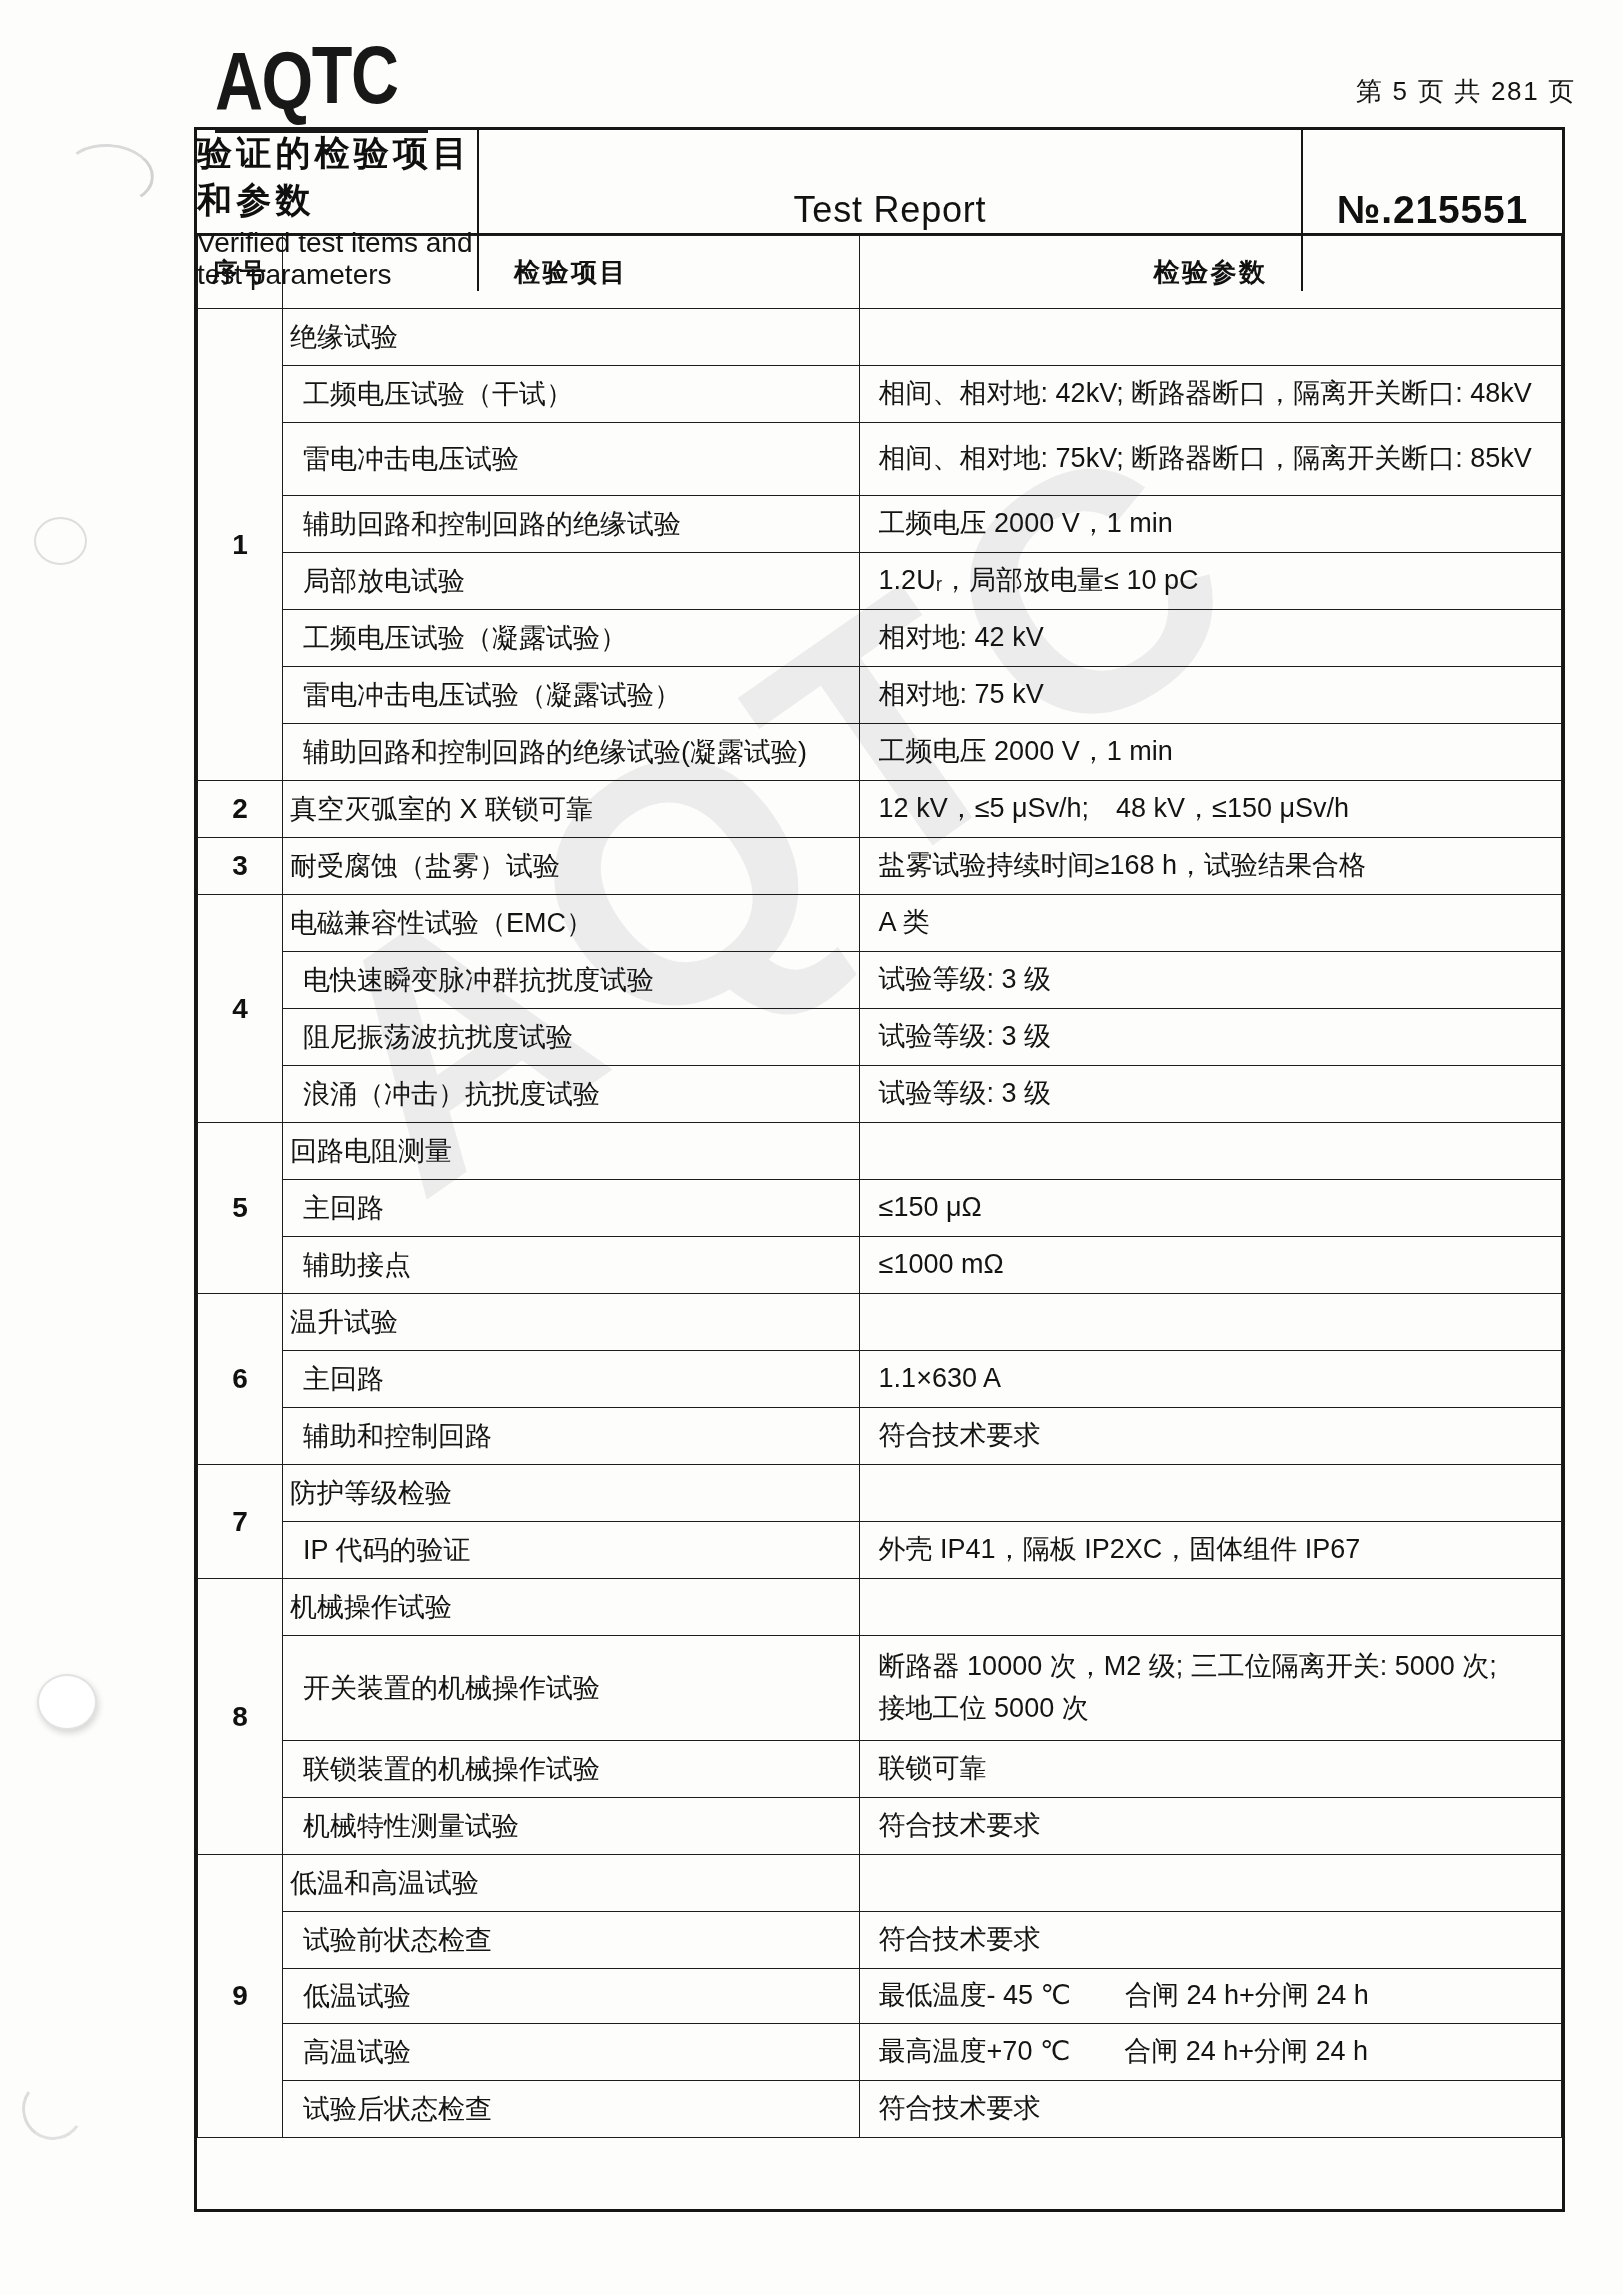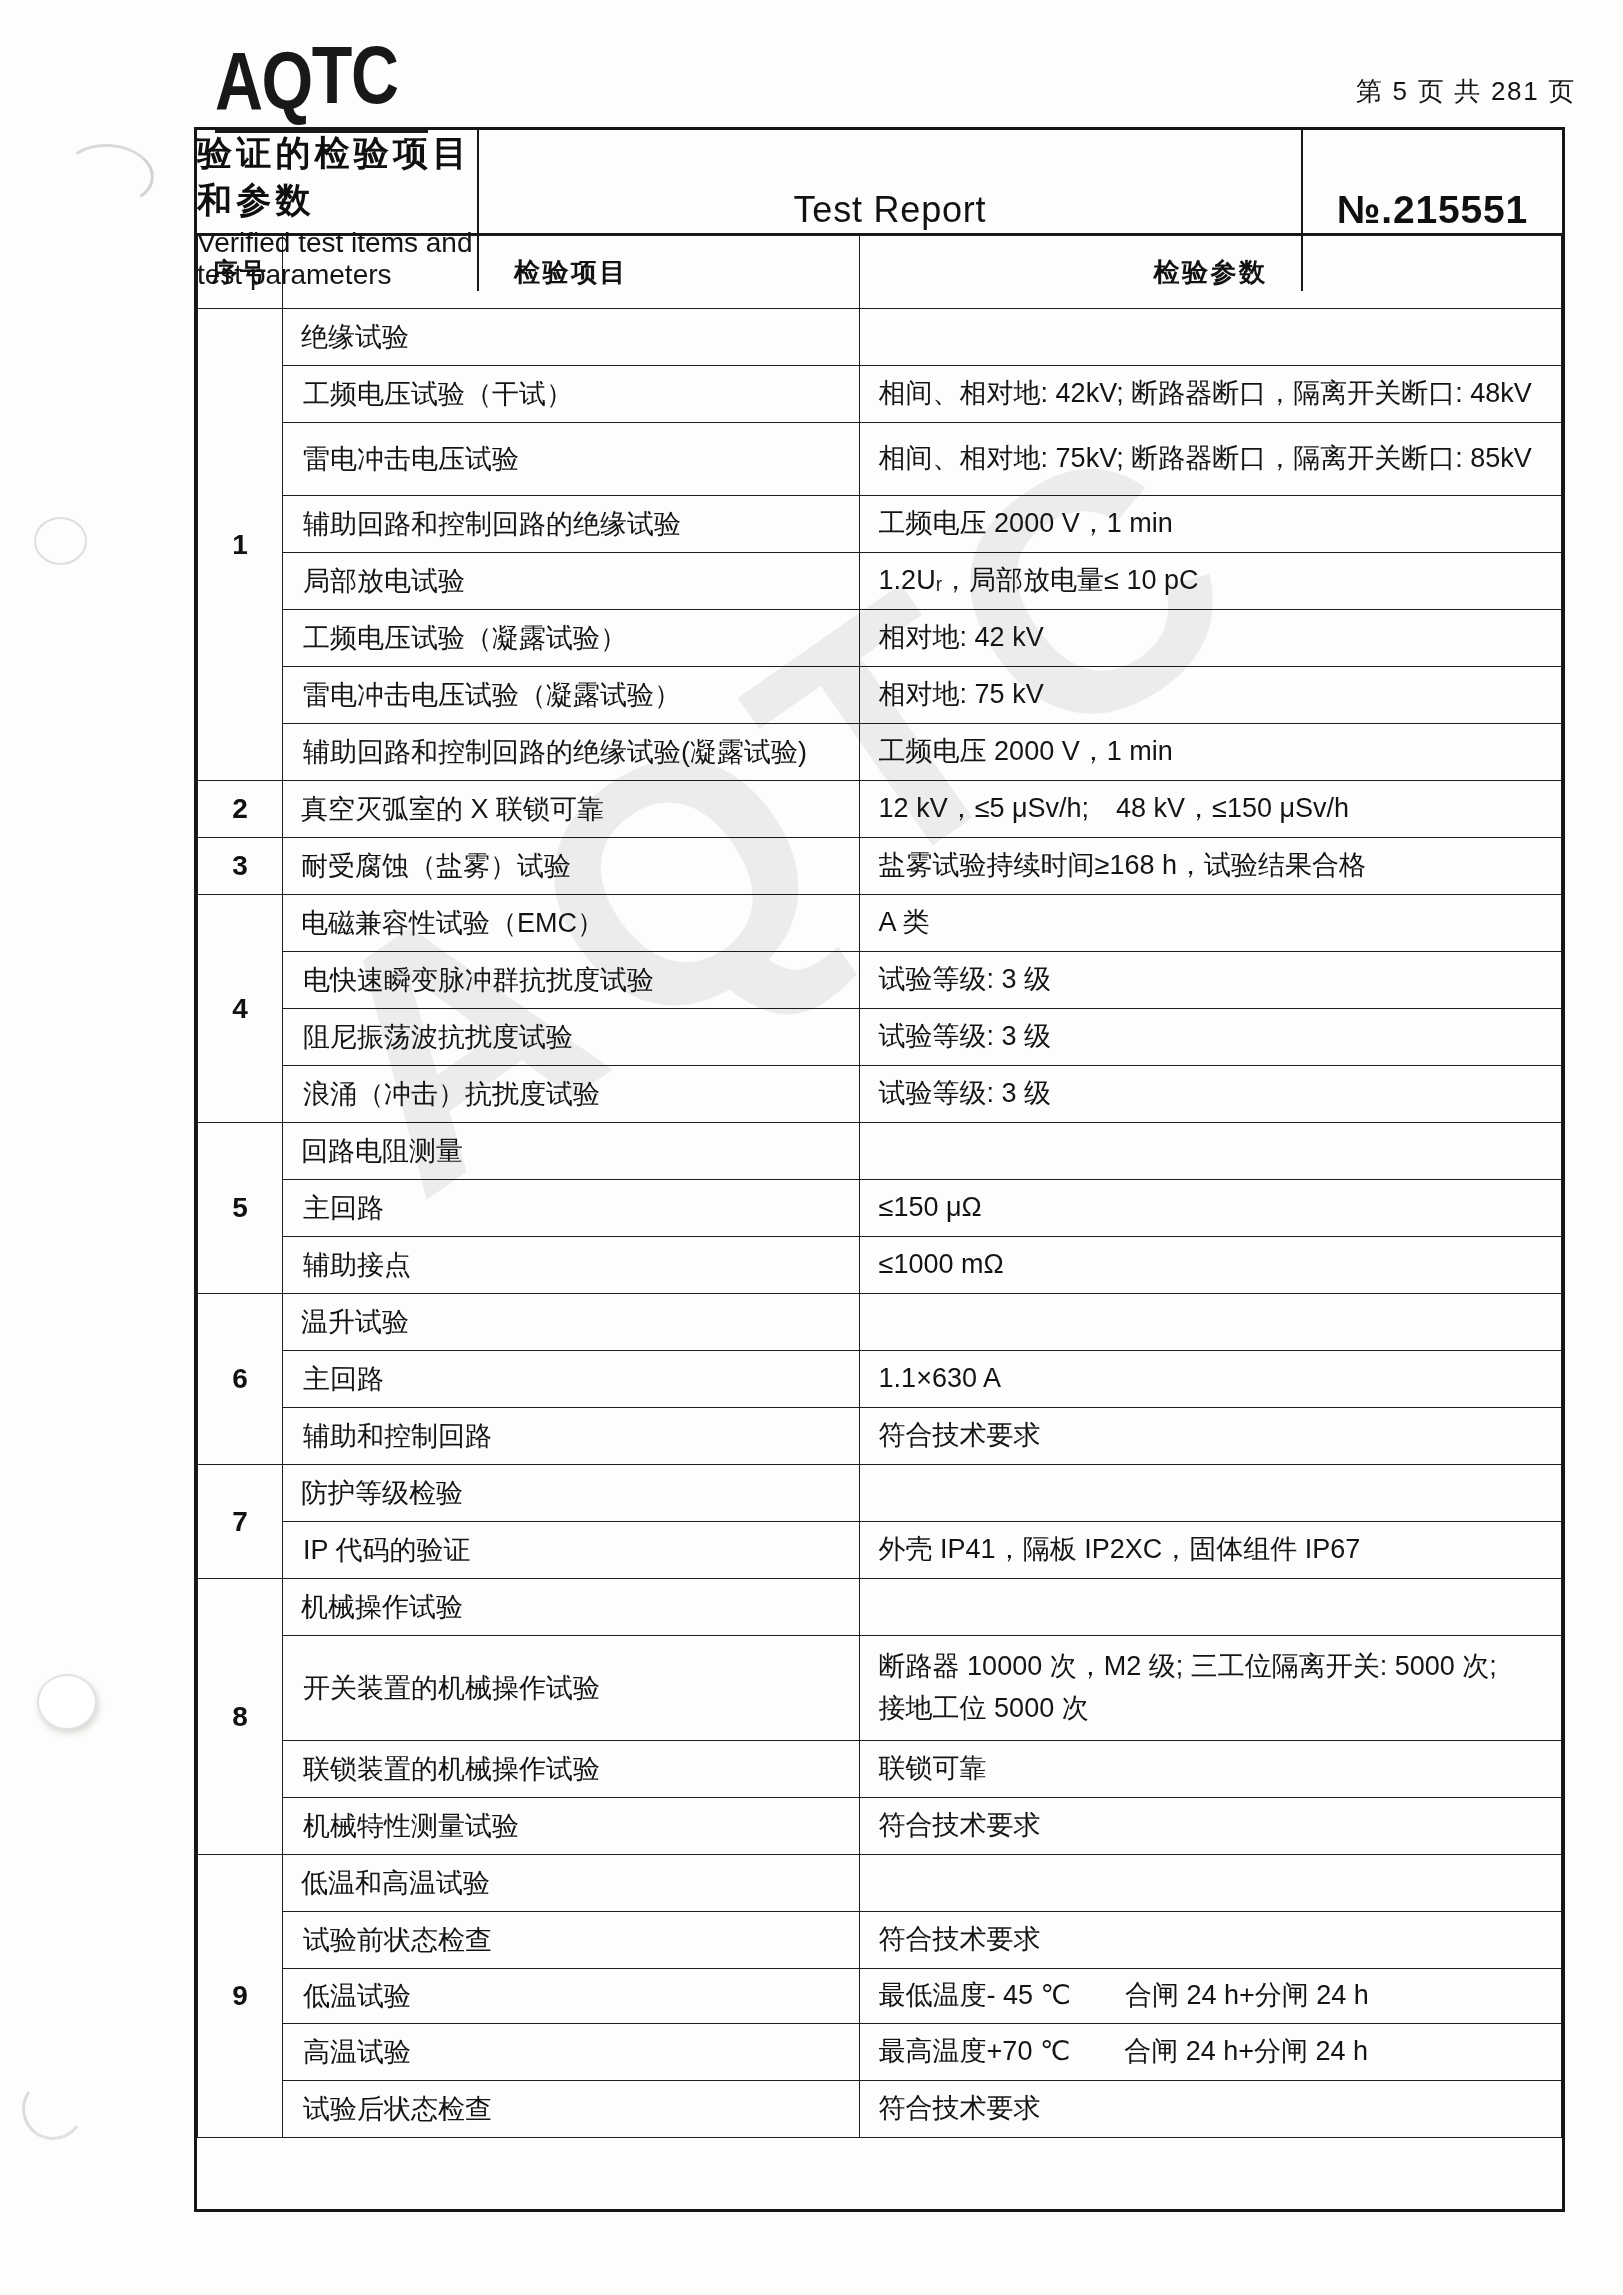--- a/index.html
+++ b/index.html
@@ -52,21 +52,21 @@
   .hdr-cell:last-child{border-right:none;font-weight:bold;}
   .report-type{font-size:36px;letter-spacing:0.8px;color:#121212;}
   .title-zh{font-size:35px;font-weight:700;letter-spacing:4.2px;color:#0f0f0f;}
   .title-en{font-size:28px;margin-top:2.5px;color:#141414;}
   .report-no{font-size:39px;letter-spacing:0.8px;color:#101010;}
   table{width:100%;border-collapse:collapse;table-layout:fixed;}
   td{border:1.7px solid #1d1d1d;vertical-align:middle;box-sizing:border-box;}
   .chead td{height:73px;text-align:center;font-weight:700;font-size:26px;
             letter-spacing:2.5px;color:#111;}
   .col-no{text-align:center;font-weight:700;font-size:28px;color:#111;}
-  .col-item{font-size:27px;padding-left:18px;white-space:nowrap;color:#141414;}
+  .col-item{font-size:27px;padding-left:7px;white-space:nowrap;color:#141414;}
   .col-item.sub{padding-left:20px;}
   .col-param{font-size:27px;padding-left:18.6px;white-space:pre-line;
              line-height:1.55;color:#141414;}
   .empty-cell{border-left:none;border-right:none;border-bottom:none;}
 </style>
 </head>
 <body>
 
 <div class="watermark">AQTC</div>
 

